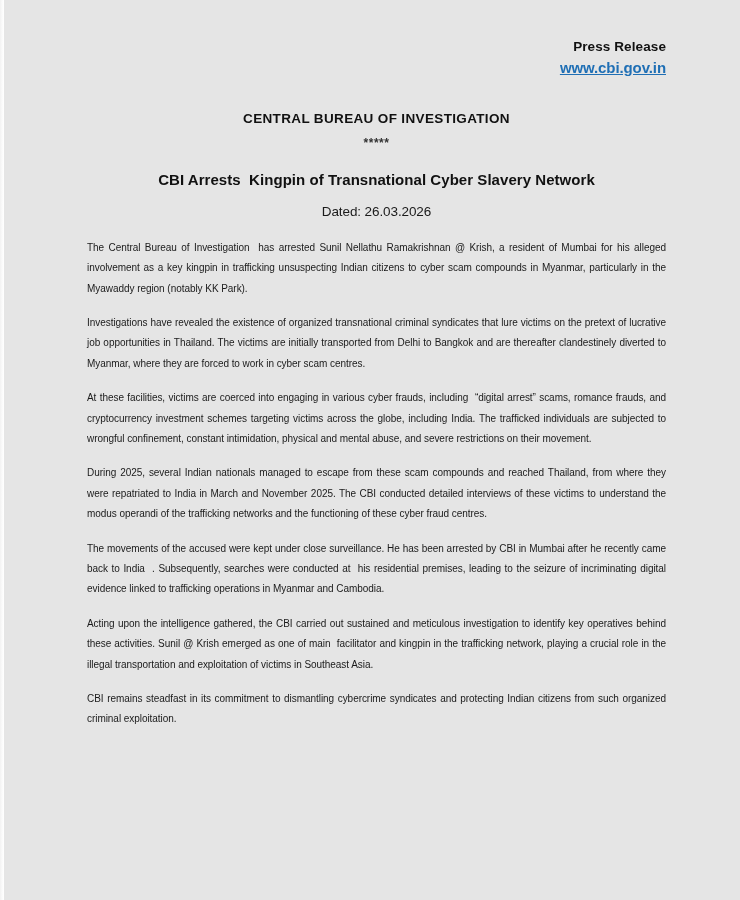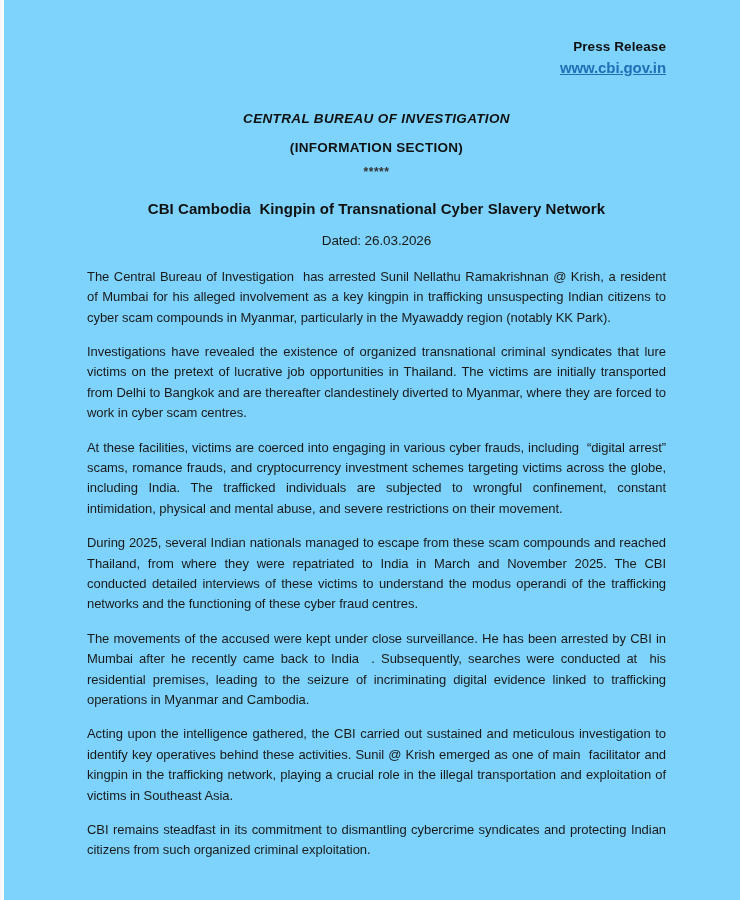--- a/index.html
+++ b/index.html
@@ -12,21 +12,21 @@
     height: 900px;
     font-family: "Liberation Sans", sans-serif;
     color: #1a1a1a;
     -webkit-font-smoothing: antialiased;
   }
   .page {
     position: relative;
     width: 740px;
     height: 900px;
     box-sizing: border-box;
-    background: #7dd3fc;
+    background: #e5e5e5;
     overflow: hidden;
   }
   
   .scan-edge-left {
     position: absolute;
     left: 0;
     top: 0;
     width: 4px;
     height: 100%;
     background: linear-gradient(to right, #f2f2f2 0%, #fbfbfb 55%, #ffffff 100%);
@@ -63,21 +63,20 @@
   
   .org-block {
     text-align: center;
     margin-top: 32px;
   }
   .org-name {
     font-size: 13.5px;
     font-weight: bold;
     letter-spacing: 0.35px;
     color: #111111;
-    font-style: italic;
   }
   .org-section {
     font-size: 13.5px;
     font-weight: bold;
     letter-spacing: 0.3px;
     color: #111111;
     margin-top: 14px;
   }
   .stars-top {
     font-size: 12px;
@@ -103,21 +102,21 @@
     color: #1a1a1a;
     margin-top: 16px;
     letter-spacing: -0.1px;
   }
 
   
   .body-copy {
     margin-top: 19px;
   }
   .para {
-    font-size: 13px;
+    font-size: 10px;
     line-height: 20.4px;
     text-align: justify;
     text-justify: inter-word;
     color: #1a1a1a;
     margin: 0 0 14px 0;
     white-space: pre-wrap;
     letter-spacing: -0.05px;
   }
   .para:last-of-type {
     margin-bottom: 0;
@@ -132,25 +131,24 @@
 
   <div class="content">
 
     <div class="masthead">
       <span class="press-release-label">Press Release</span>
       <a class="site-link" href="#">www.cbi.gov.in</a>
     </div>
 
     <div class="org-block">
       <div class="org-name">CENTRAL BUREAU OF INVESTIGATION</div>
-      <div class="org-section">(INFORMATION SECTION)</div>
       <div class="stars-top">*****</div>
     </div>
 
-    <h1 class="headline">CBI Cambodia  Kingpin of Transnational Cyber Slavery Network</h1>
+    <h1 class="headline">CBI Arrests  Kingpin of Transnational Cyber Slavery Network</h1>
 
     <div class="dated">Dated: 26.03.2026</div>
 
     <div class="body-copy">
       <p class="para">The Central Bureau of Investigation  has arrested Sunil Nellathu Ramakrishnan @ Krish, a resident of Mumbai for his alleged involvement as a key kingpin in trafficking unsuspecting Indian citizens to cyber scam compounds in Myanmar, particularly in the Myawaddy region (notably KK Park).</p>
       <p class="para">Investigations have revealed the existence of organized transnational criminal syndicates that lure victims on the pretext of lucrative job opportunities in Thailand. The victims are initially transported from Delhi to Bangkok and are thereafter clandestinely diverted to Myanmar, where they are forced to work in cyber scam centres.</p>
       <p class="para">At these facilities, victims are coerced into engaging in various cyber frauds, including  “digital arrest” scams, romance frauds, and cryptocurrency investment schemes targeting victims across the globe, including India. The trafficked individuals are subjected to wrongful confinement, constant intimidation, physical and mental abuse, and severe restrictions on their movement.</p>
       <p class="para">During 2025, several Indian nationals managed to escape from these scam compounds and reached Thailand, from where they were repatriated to India in March and November 2025. The CBI conducted detailed interviews of these victims to understand the modus operandi of the trafficking networks and the functioning of these cyber fraud centres.</p>
       <p class="para">The movements of the accused were kept under close surveillance. He has been arrested by CBI in Mumbai after he recently came back to India  . Subsequently, searches were conducted at  his residential premises, leading to the seizure of incriminating digital evidence linked to trafficking operations in Myanmar and Cambodia.</p>
       <p class="para">Acting upon the intelligence gathered, the CBI carried out sustained and meticulous investigation to identify key operatives behind these activities. Sunil @ Krish emerged as one of main  facilitator and kingpin in the trafficking network, playing a crucial role in the illegal transportation and exploitation of victims in Southeast Asia.</p>

